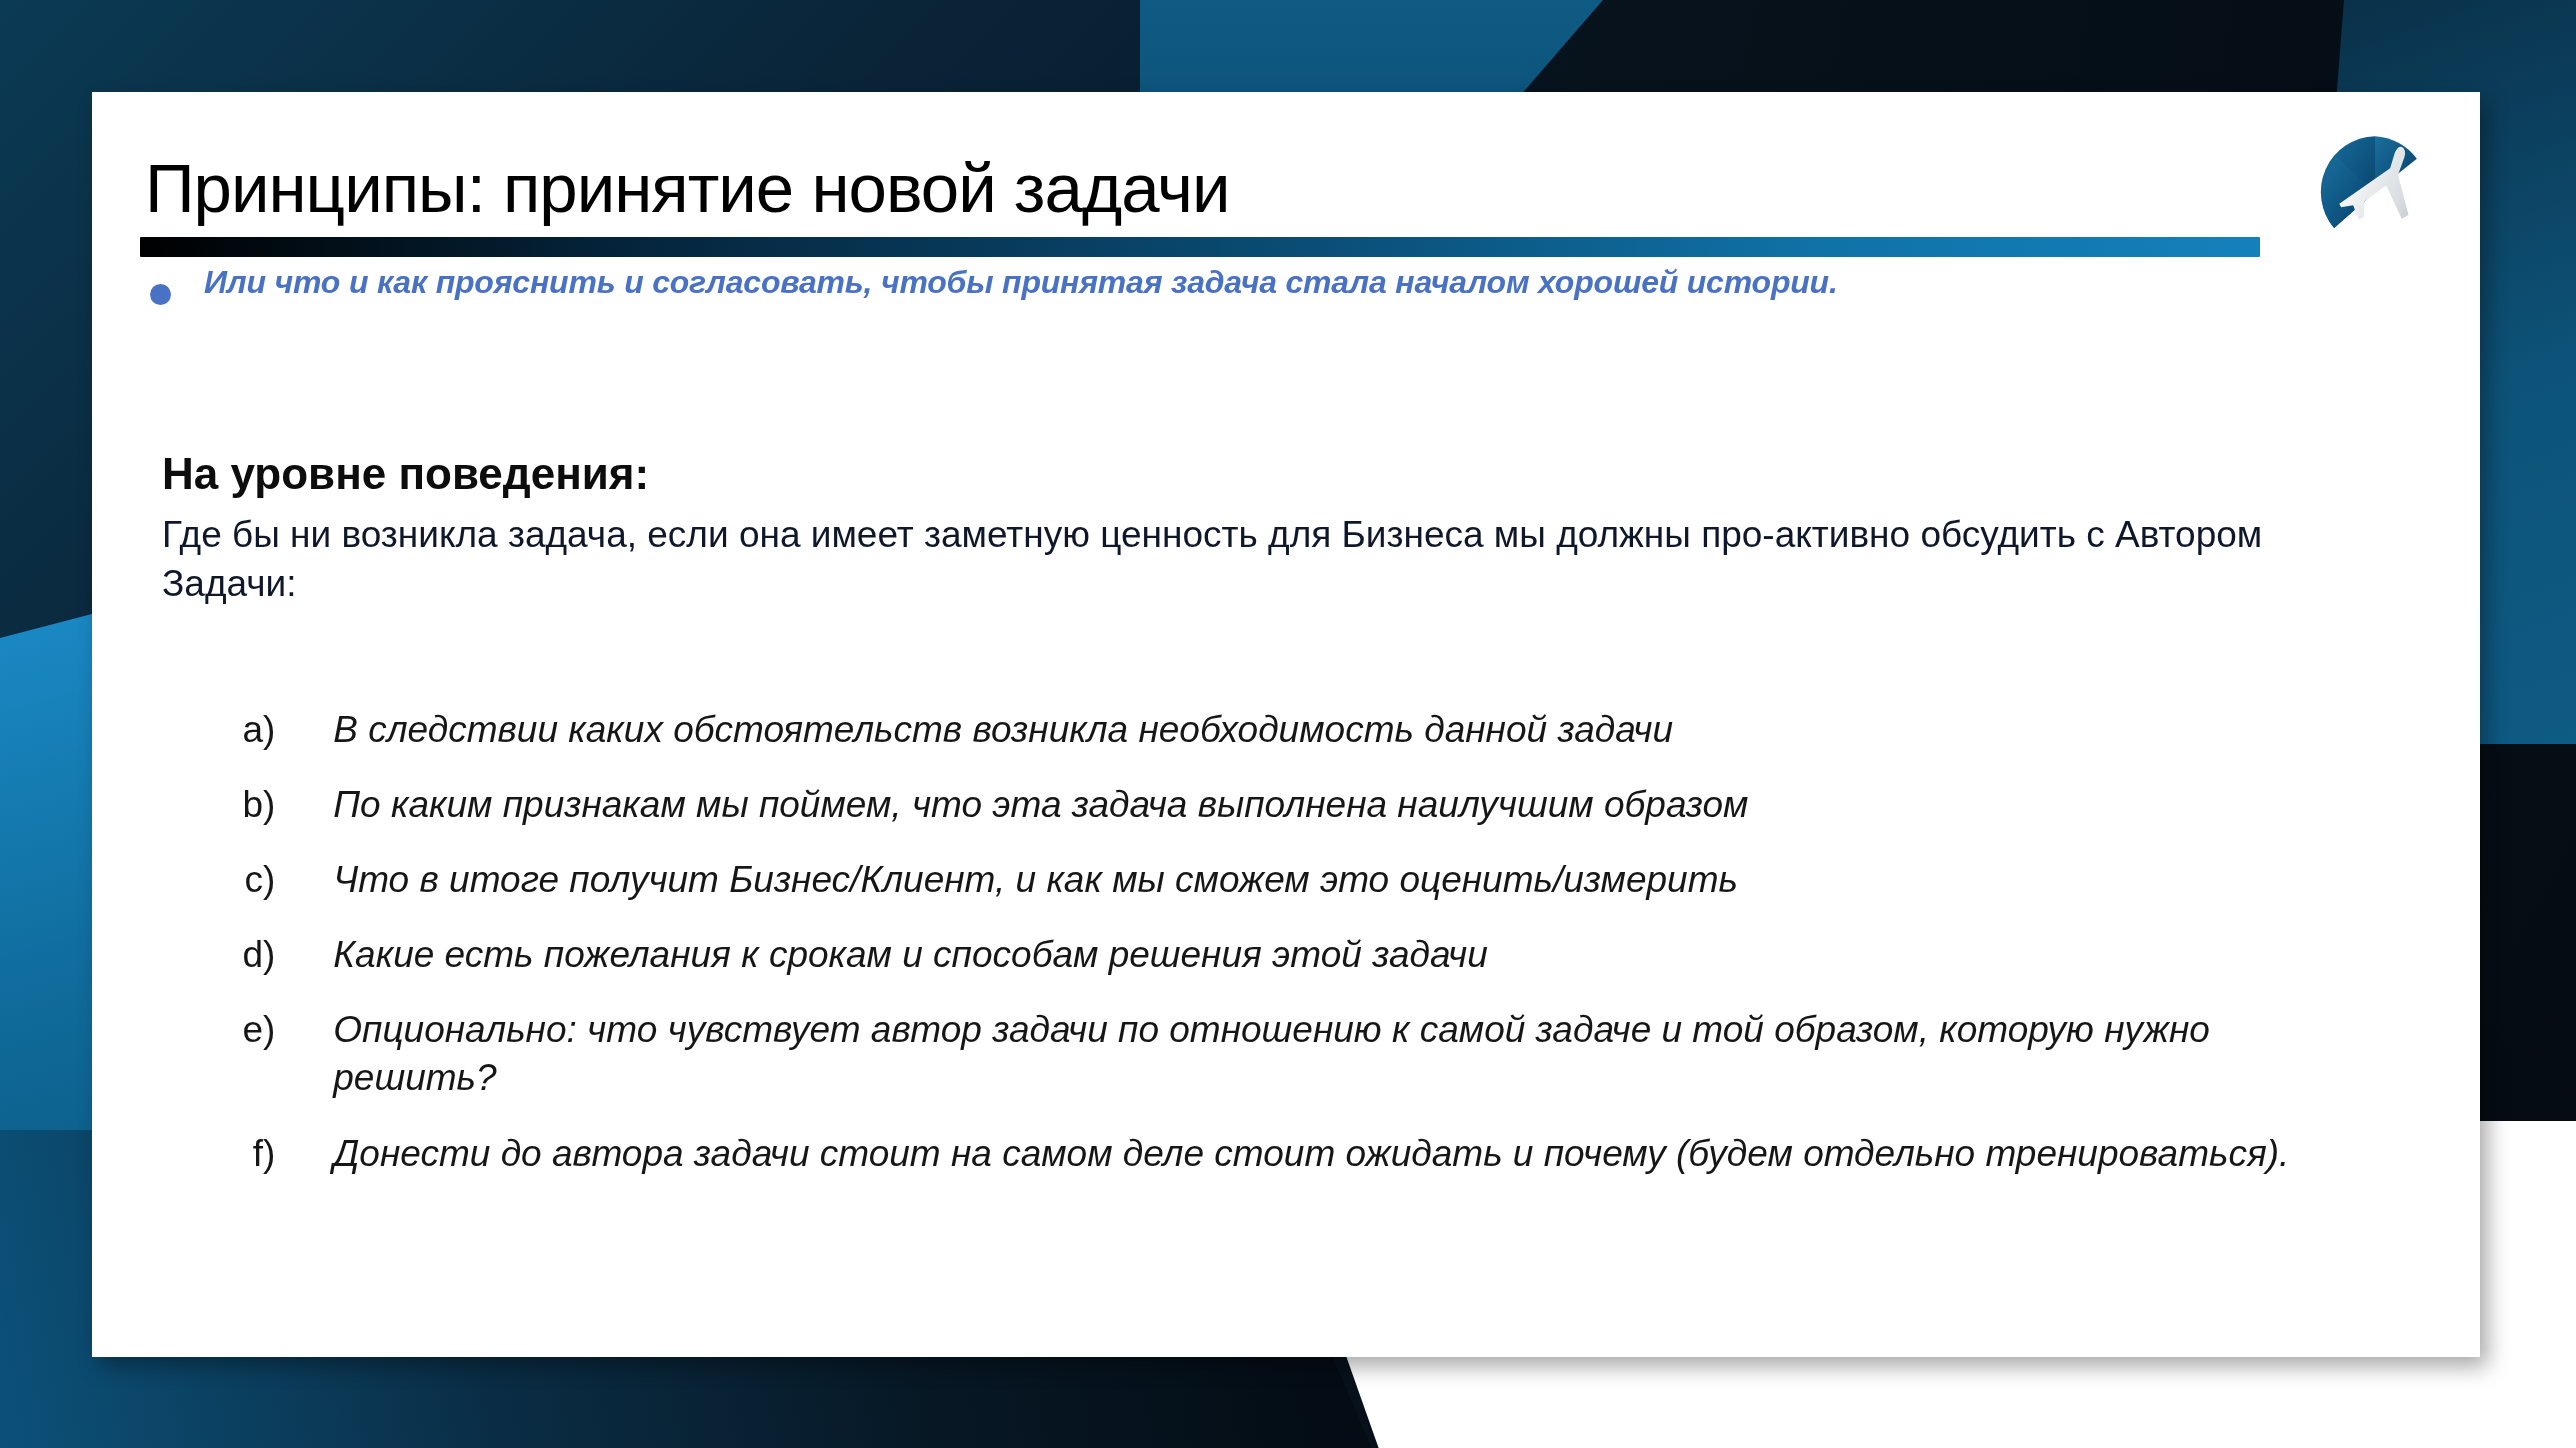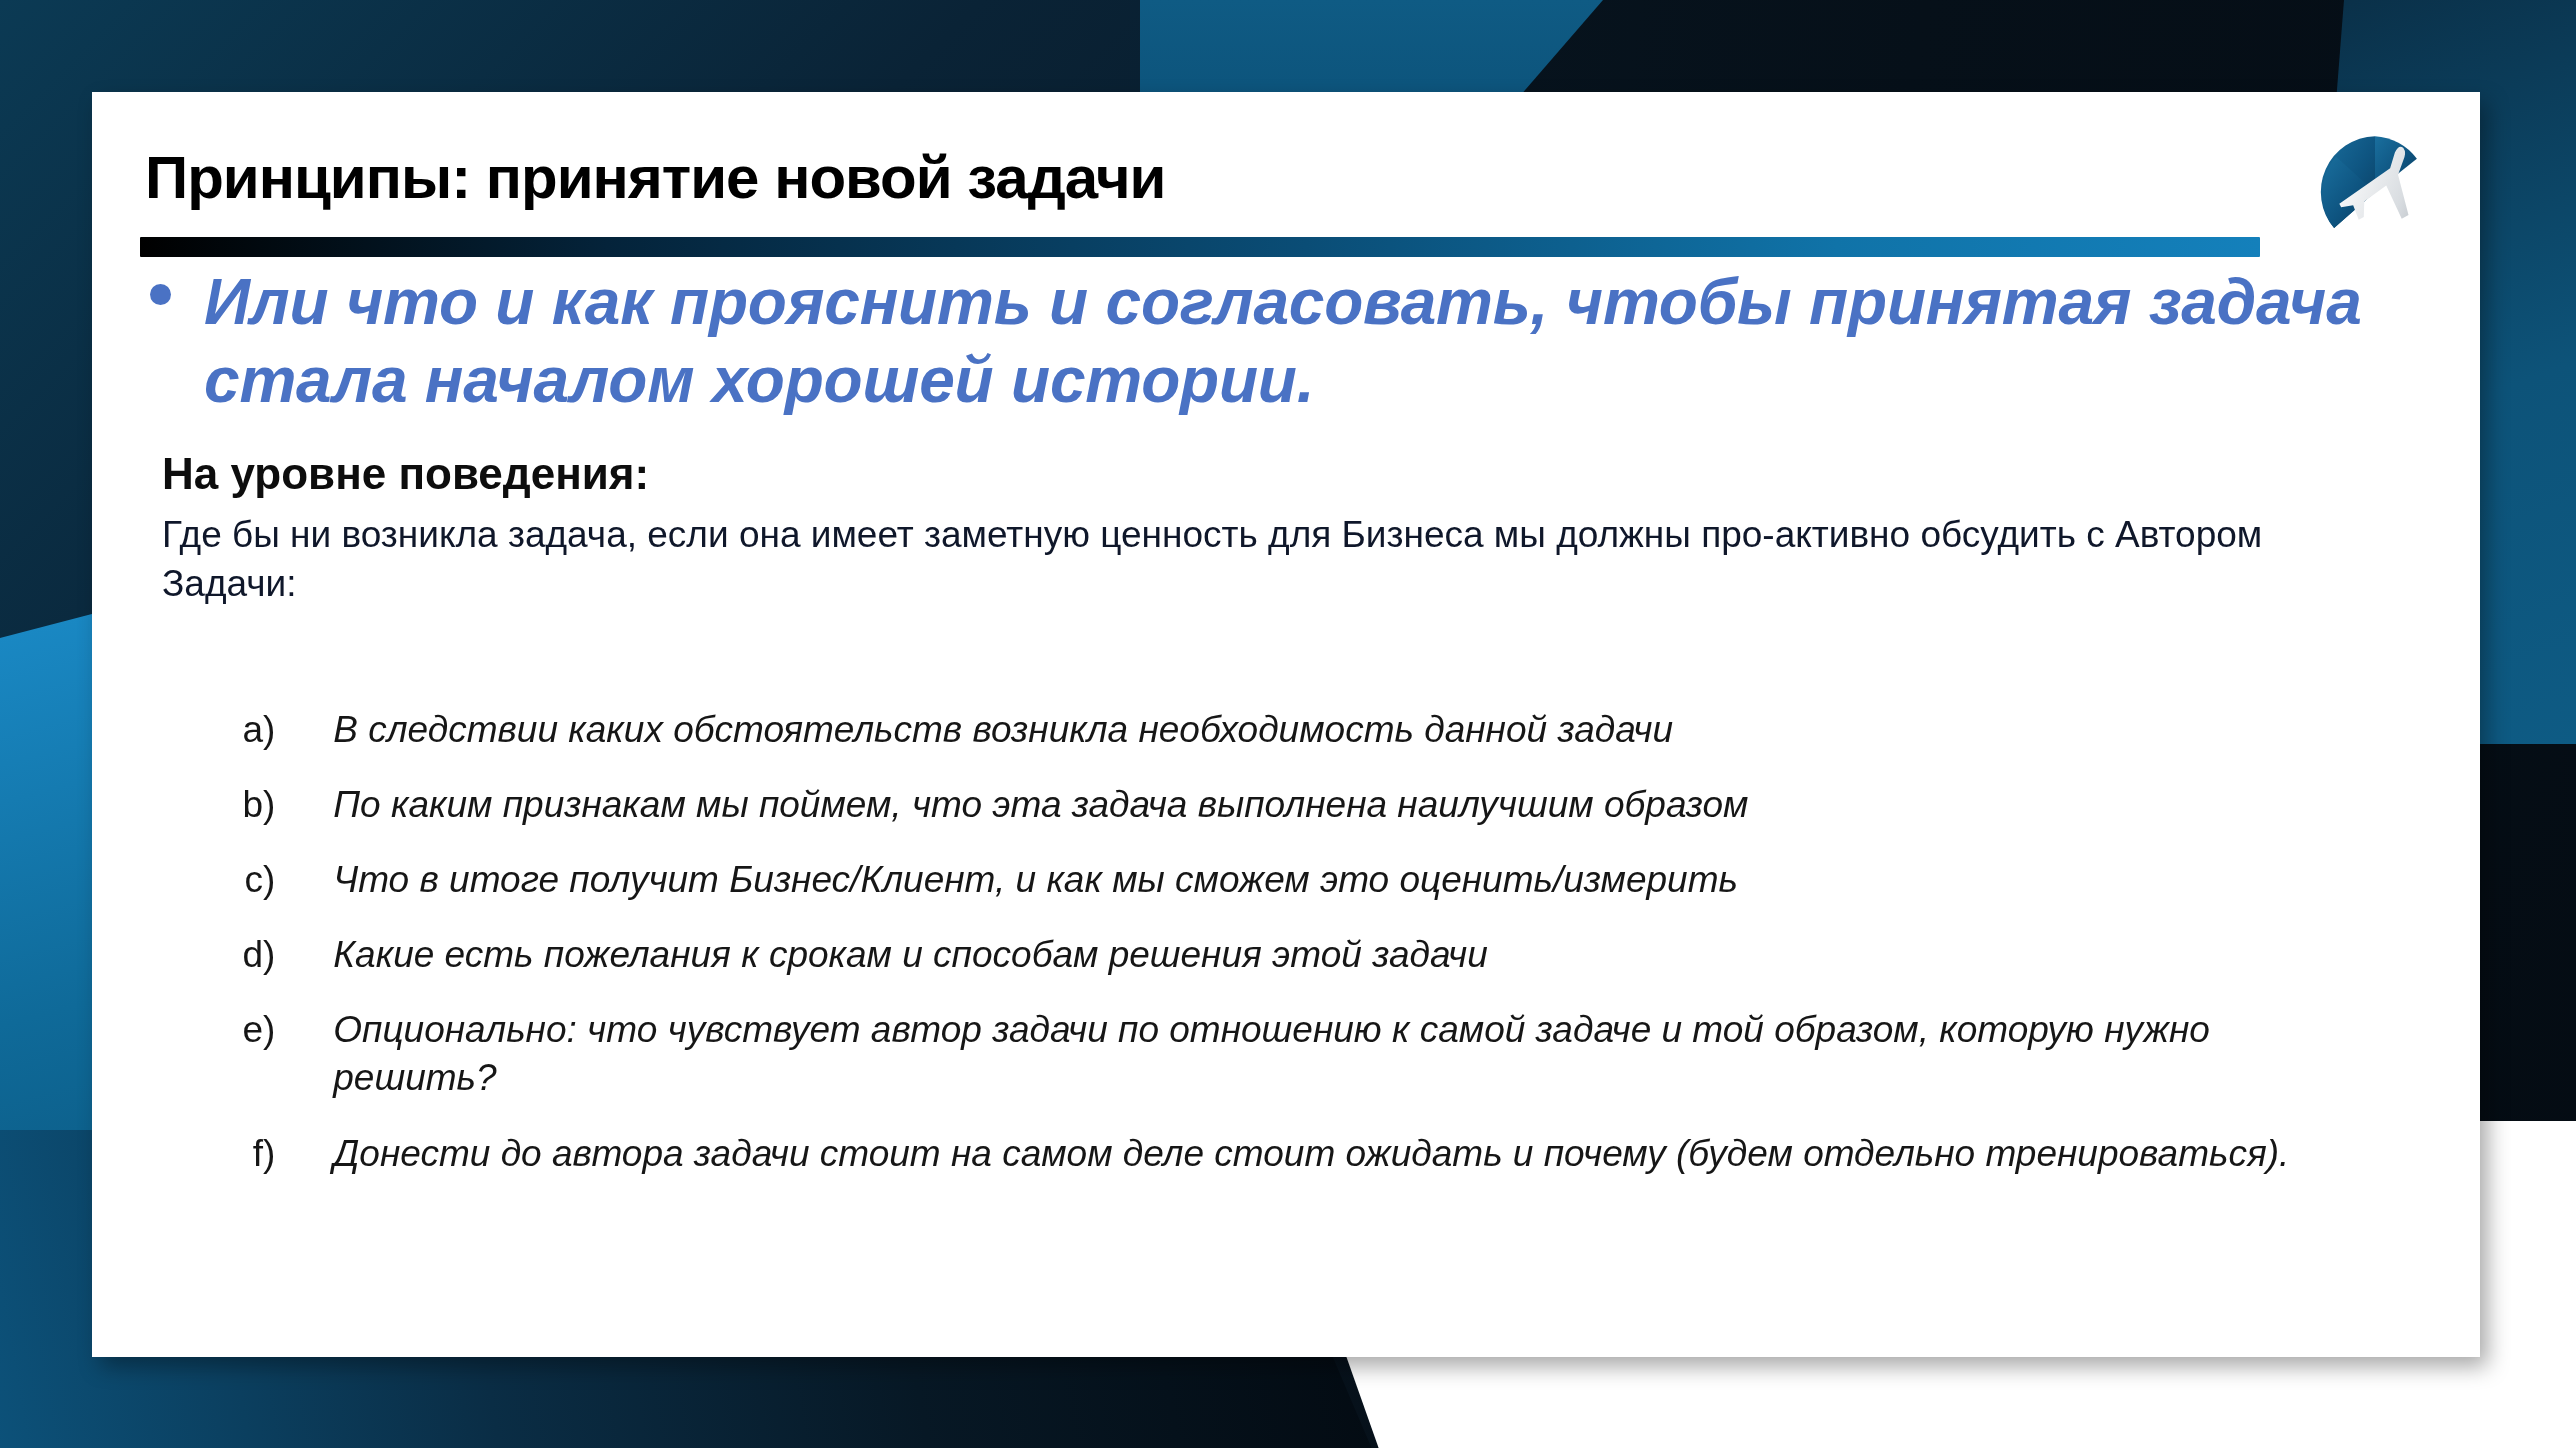--- a/index.html
+++ b/index.html
@@ -105,22 +105,22 @@
     height: 1265px;
     background: #ffffff;
     box-shadow: 7.7px 9.7px 21px rgba(0,0,0,0.35);
   }
 
   
   .title {
     position: absolute;
     left: 53px;
     top: 7.7px;
-    font-size: 60px;
-    font-weight: 700;
+    font-size: 69px;
+    font-weight: 400;
     letter-spacing: -1px;
     color: #000000;
     white-space: nowrap;
     line-height: 1.25;
   }
 
   .title-rule {
     position: absolute;
     left: 48px;
     top: 145px;
@@ -152,21 +152,21 @@
   .subtitle-bullet {
     flex: 0 0 auto;
     width: 21px;
     height: 21px;
     border-radius: 50%;
     background: #4a72c4;
     margin: 21px 33px 0 0;
   }
   .subtitle-text {
     flex: 1 1 auto;
-    font-size: 64px;
+    font-size: 32px;
     font-weight: 700;
     font-style: italic;
     color: #4a72c4;
     line-height: 1.22;
     letter-spacing: -0.2px;
   }
 
   
   .lead-head {
     position: absolute;

